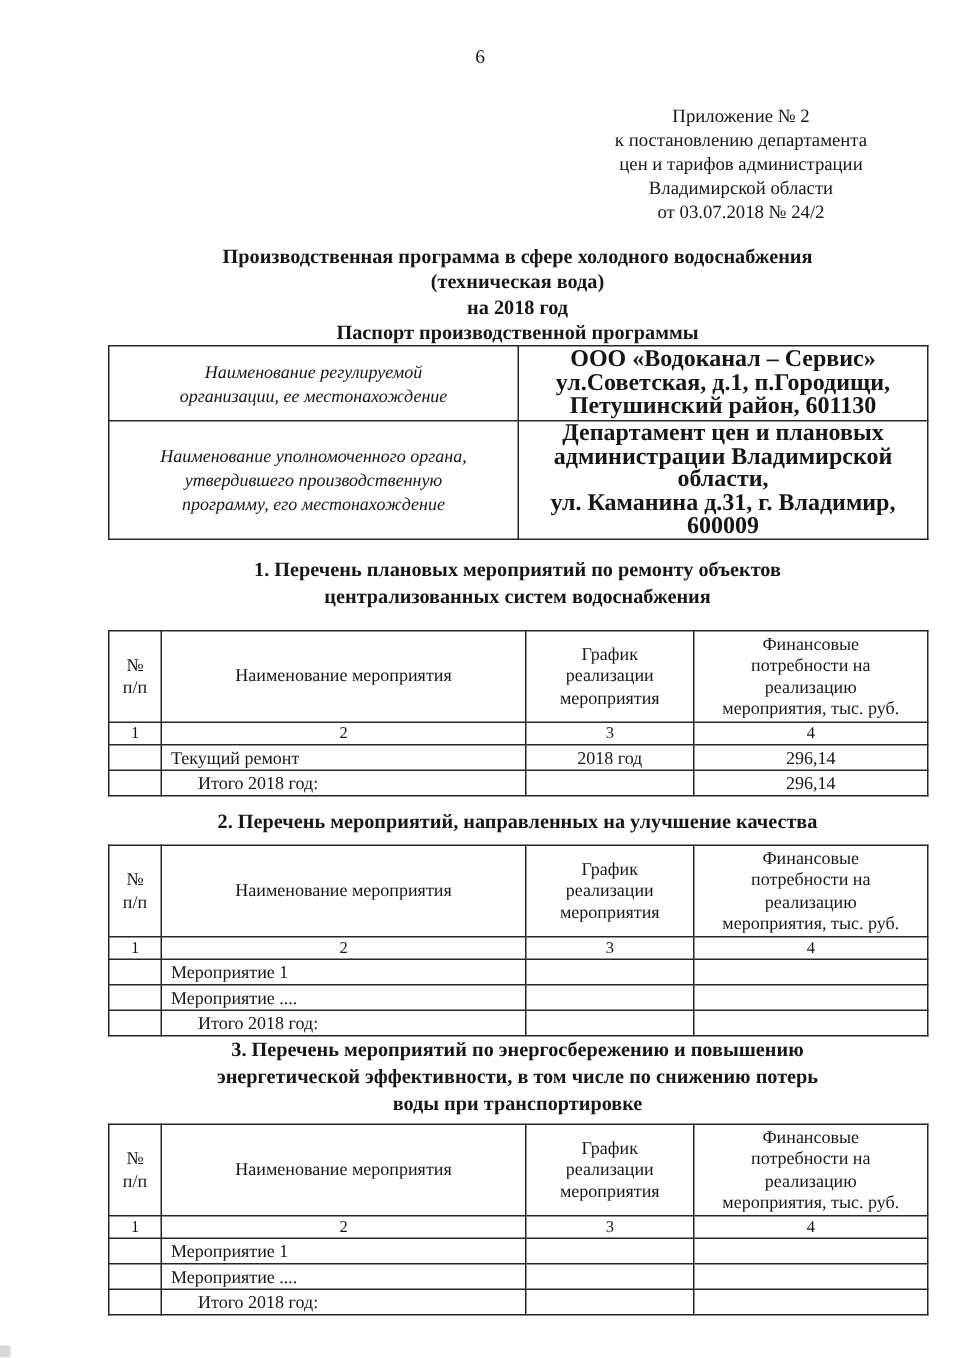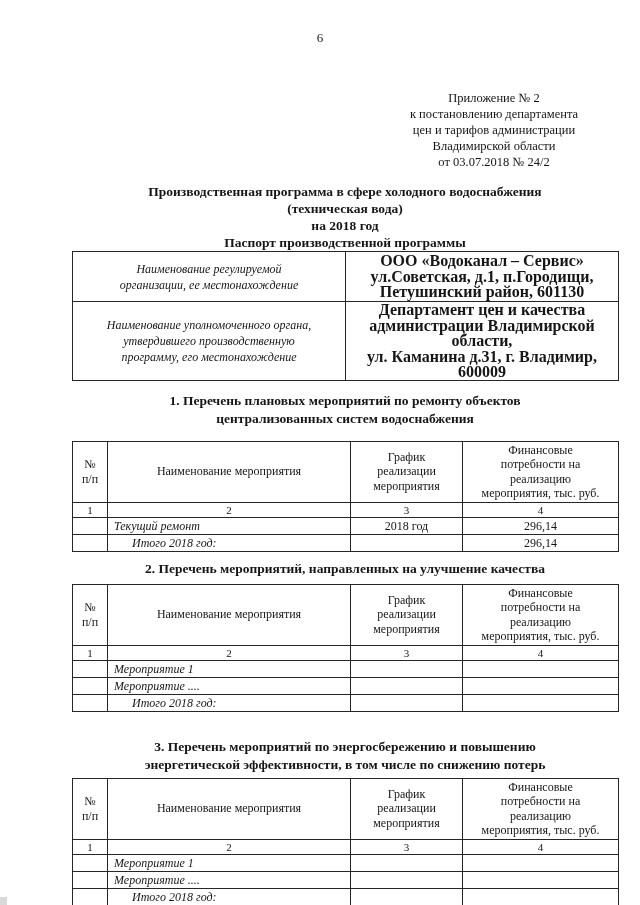--- a/index.html
+++ b/index.html
@@ -14,21 +14,21 @@
 
   .page-number {
     padding-top:30px;
     text-align:center;
     font-size:13px;
     height:16px;
   }
 
   .appendix {
     width:232px;
-    margin:44px 30px 0 auto;
+    margin:23px 30px 0 auto;
     text-align:center;
     font-size:12.5px;
     line-height:16px;
   }
 
   .content { margin-left:72px; width:546px; }
 
   .doc-title {
     margin-top:13px;
     text-align:center;
@@ -49,33 +49,33 @@
 
   
   .passport td { height:49px; text-align:center; }
   .passport .p-label { font-size:12px; line-height:16px;font-style:italic; }
   .passport .p-value { font-weight:bold; font-size:16px; line-height:15.5px; }
 
   
   .measures th { height:60px; text-align:center; font-size:12px; line-height:14.5px; }
   .measures .num-row td { height:14px; font-size:11px; line-height:12px; text-align:center; }
   .measures .data-row td { height:16px; font-size:12px; line-height:14px; }
-  .measures .cell-name { text-align:left; padding-left:6px;font-style:italic; }
+  .measures .cell-name { text-align:left; padding-left:6px; }
   .measures .data-row .total-name { padding-left:24px; }
   .measures .cell-center { text-align:center; }
 
   .section-heading {
     text-align:center;
     font-weight:bold;
     font-size:13.5px;
     line-height:18px;
   }
   .sh-1 { margin-top:11px; margin-bottom:13px; }
   .sh-2 { margin-top:8px; margin-bottom:6px; }
-  .sh-3 { margin-top:26px; margin-bottom:4px; }
+  .sh-3 { margin-bottom:4px; }
 
   .scan-artifact {
     position:absolute; left:0; bottom:0;
     width:7px; height:8px; background:#d9d9d9;
   }
 </style>
 </head>
 <body>
 
 <div class="page">
@@ -116,21 +116,21 @@
           <div>Петушинский район, 601130</div>
         </td>
       </tr>
       <tr>
         <td class="p-label">
           <div>Наименование уполномоченного органа,</div>
           <div>утвердившего производственную</div>
           <div>программу, его местонахождение</div>
         </td>
         <td class="p-value">
-          <div>Департамент цен и качества</div>
+          <div>Департамент цен и плановых</div>
           <div>администрации Владимирской области,</div>
           <div>ул. Каманина д.31, г. Владимир, 600009</div>
         </td>
       </tr>
     </tbody>
       </table>
 
     <div class="section-heading sh-1">
       <div>1.  Перечень плановых мероприятий по ремонту объектов</div>
       <div>централизованных систем водоснабжения</div>
@@ -236,20 +236,21 @@
         <td class="cell-name total-name">Итого 2018 год:</td>
         <td class="cell-center"></td>
         <td class="cell-center"></td>
       </tr>
     </tbody>
       </table>
 
     <div class="section-heading sh-3">
       <div>3. Перечень мероприятий по энергосбережению и повышению</div>
       <div>энергетической эффективности, в том числе по снижению потерь</div>
+      <div>воды при транспортировке</div>
     </div>
 
     <table class="measures bordered">
       <colgroup>
           <col style="width:35px">
           <col style="width:243px">
           <col style="width:112px">
           <col style="width:156px">
         </colgroup>
       <tbody>

